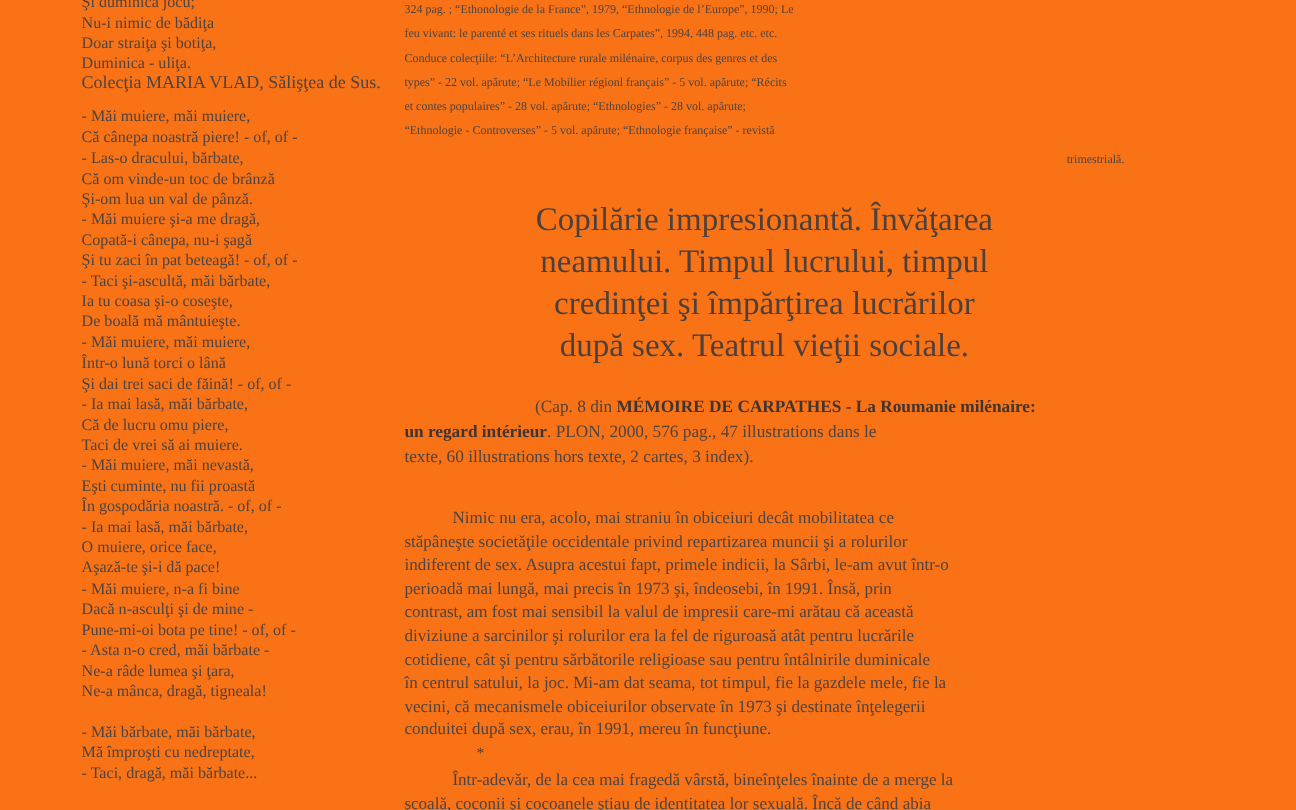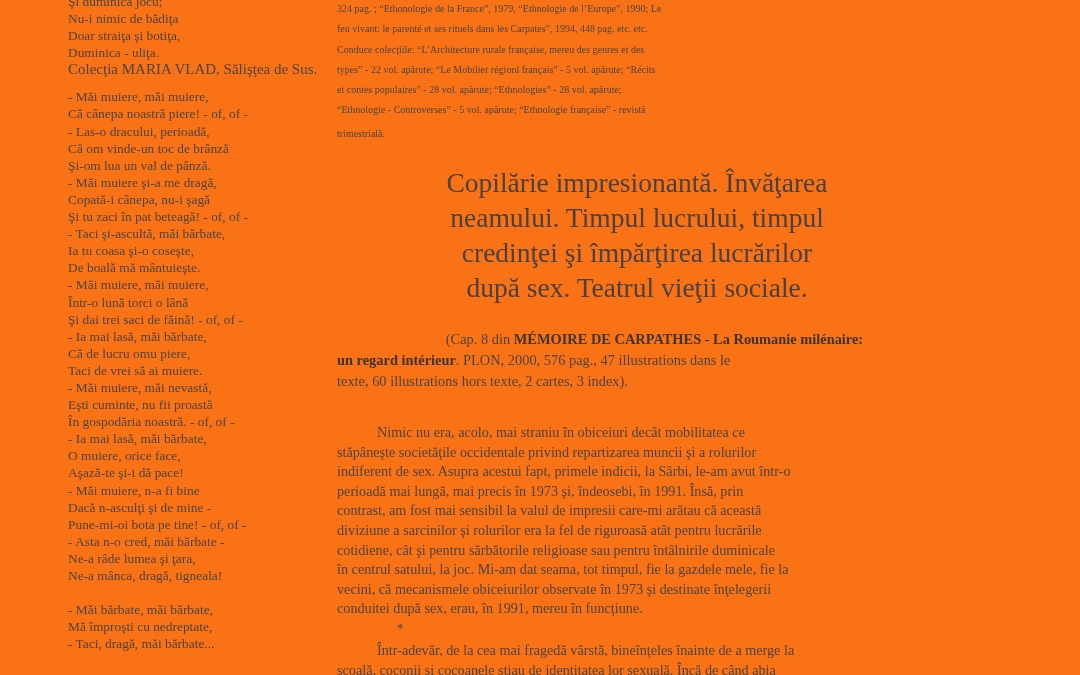--- a/index.html
+++ b/index.html
@@ -66,20 +66,21 @@
       white-space: normal;
     }
     .bio-para .ln {
       display: block;
       white-space: nowrap;
     }
     .bio-para .ln-last {
       display: block;
       white-space: nowrap;
       margin-top: 3px;
+      text-align: right;
     }
     .chapter-title {
       position: absolute;
       left: 0;
       width: 600px;
       top: 166px;
       text-align: center;
       font-size: 27.5px;
       line-height: 35px;
       color: #4b403c;
@@ -147,21 +148,21 @@
   <div class="poem-col">
     <span class="poem-line">Şi duminica jocu;</span>
     <span class="poem-line">Nu-i nimic de bădiţa</span>
     <span class="poem-line">Doar straiţa şi botiţa,</span>
     <span class="poem-line">Duminica - uliţa.</span>
     <span class="poem-attrib">Colecţia MARIA VLAD, Sălişţea de Sus.</span>
     <span class="stanza-gap"></span>
 
     <span class="poem-line">- Măi muiere, măi muiere,</span>
     <span class="poem-line">Că cânepa noastră piere! - of, of -</span>
-    <span class="poem-line">- Las-o dracului, perioadă,</span>
+    <span class="poem-line">- Las-o dracului, bărbate,</span>
     <span class="poem-line">Că om vinde-un toc de brânză</span>
     <span class="poem-line">Şi-om lua un val de pânză.</span>
     <span class="poem-line">- Măi muiere şi-a me dragă,</span>
     <span class="poem-line">Copată-i cânepa, nu-i şagă</span>
     <span class="poem-line">Şi tu zaci în pat beteagă! - of, of -</span>
     <span class="poem-line">- Taci şi-ascultă, măi bărbate,</span>
     <span class="poem-line">Ia tu coasa şi-o coseşte,</span>
     <span class="poem-line">De boală mă mântuieşte.</span>
     <span class="poem-line">- Măi muiere, măi muiere,</span>
     <span class="poem-line">Într-o lună torci o lână</span>
@@ -186,21 +187,21 @@
     <span class="poem-line">- Măi bărbate, măi bărbate,</span>
     <span class="poem-line">Mă împroşti cu nedreptate,</span>
     <span class="poem-line">- Taci, dragă, măi bărbate...</span>
   </div>
 
   <div class="main-col">
 
     <p class="bio-para">
       <span class="ln">324 pag. ; “Ethonologie de la France”, 1979, “Ethnologie de l’Europe”, 1990; Le</span>
       <span class="ln">feu vivant: le parenté et ses rituels dans les Carpates”, 1994, 448 pag. etc. etc.</span>
-      <span class="ln">Conduce colecţiile: “L’Architecture rurale française, mereu des genres et des</span>
+      <span class="ln">Conduce colecţiile: “L’Architecture rurale milénaire, corpus des genres et des</span>
       <span class="ln">types” - 22 vol. apărute; “Le Mobilier régionl français” - 5 vol. apărute; “Récits</span>
       <span class="ln">et contes populaires” - 28 vol. apărute; “Ethnologies” - 28 vol. apărute;</span>
       <span class="ln">“Ethnologie - Controverses” - 5 vol. apărute; “Ethnologie française” - revistă</span>
       <span class="ln-last">trimestrială.</span>
     </p>
 
     <h2 class="chapter-title">
       <span class="ln">Copilărie impresionantă. Învăţarea</span>
       <span class="ln">neamului. Timpul lucrului, timpul</span>
       <span class="ln">credinţei şi împărţirea lucrărilor</span>

